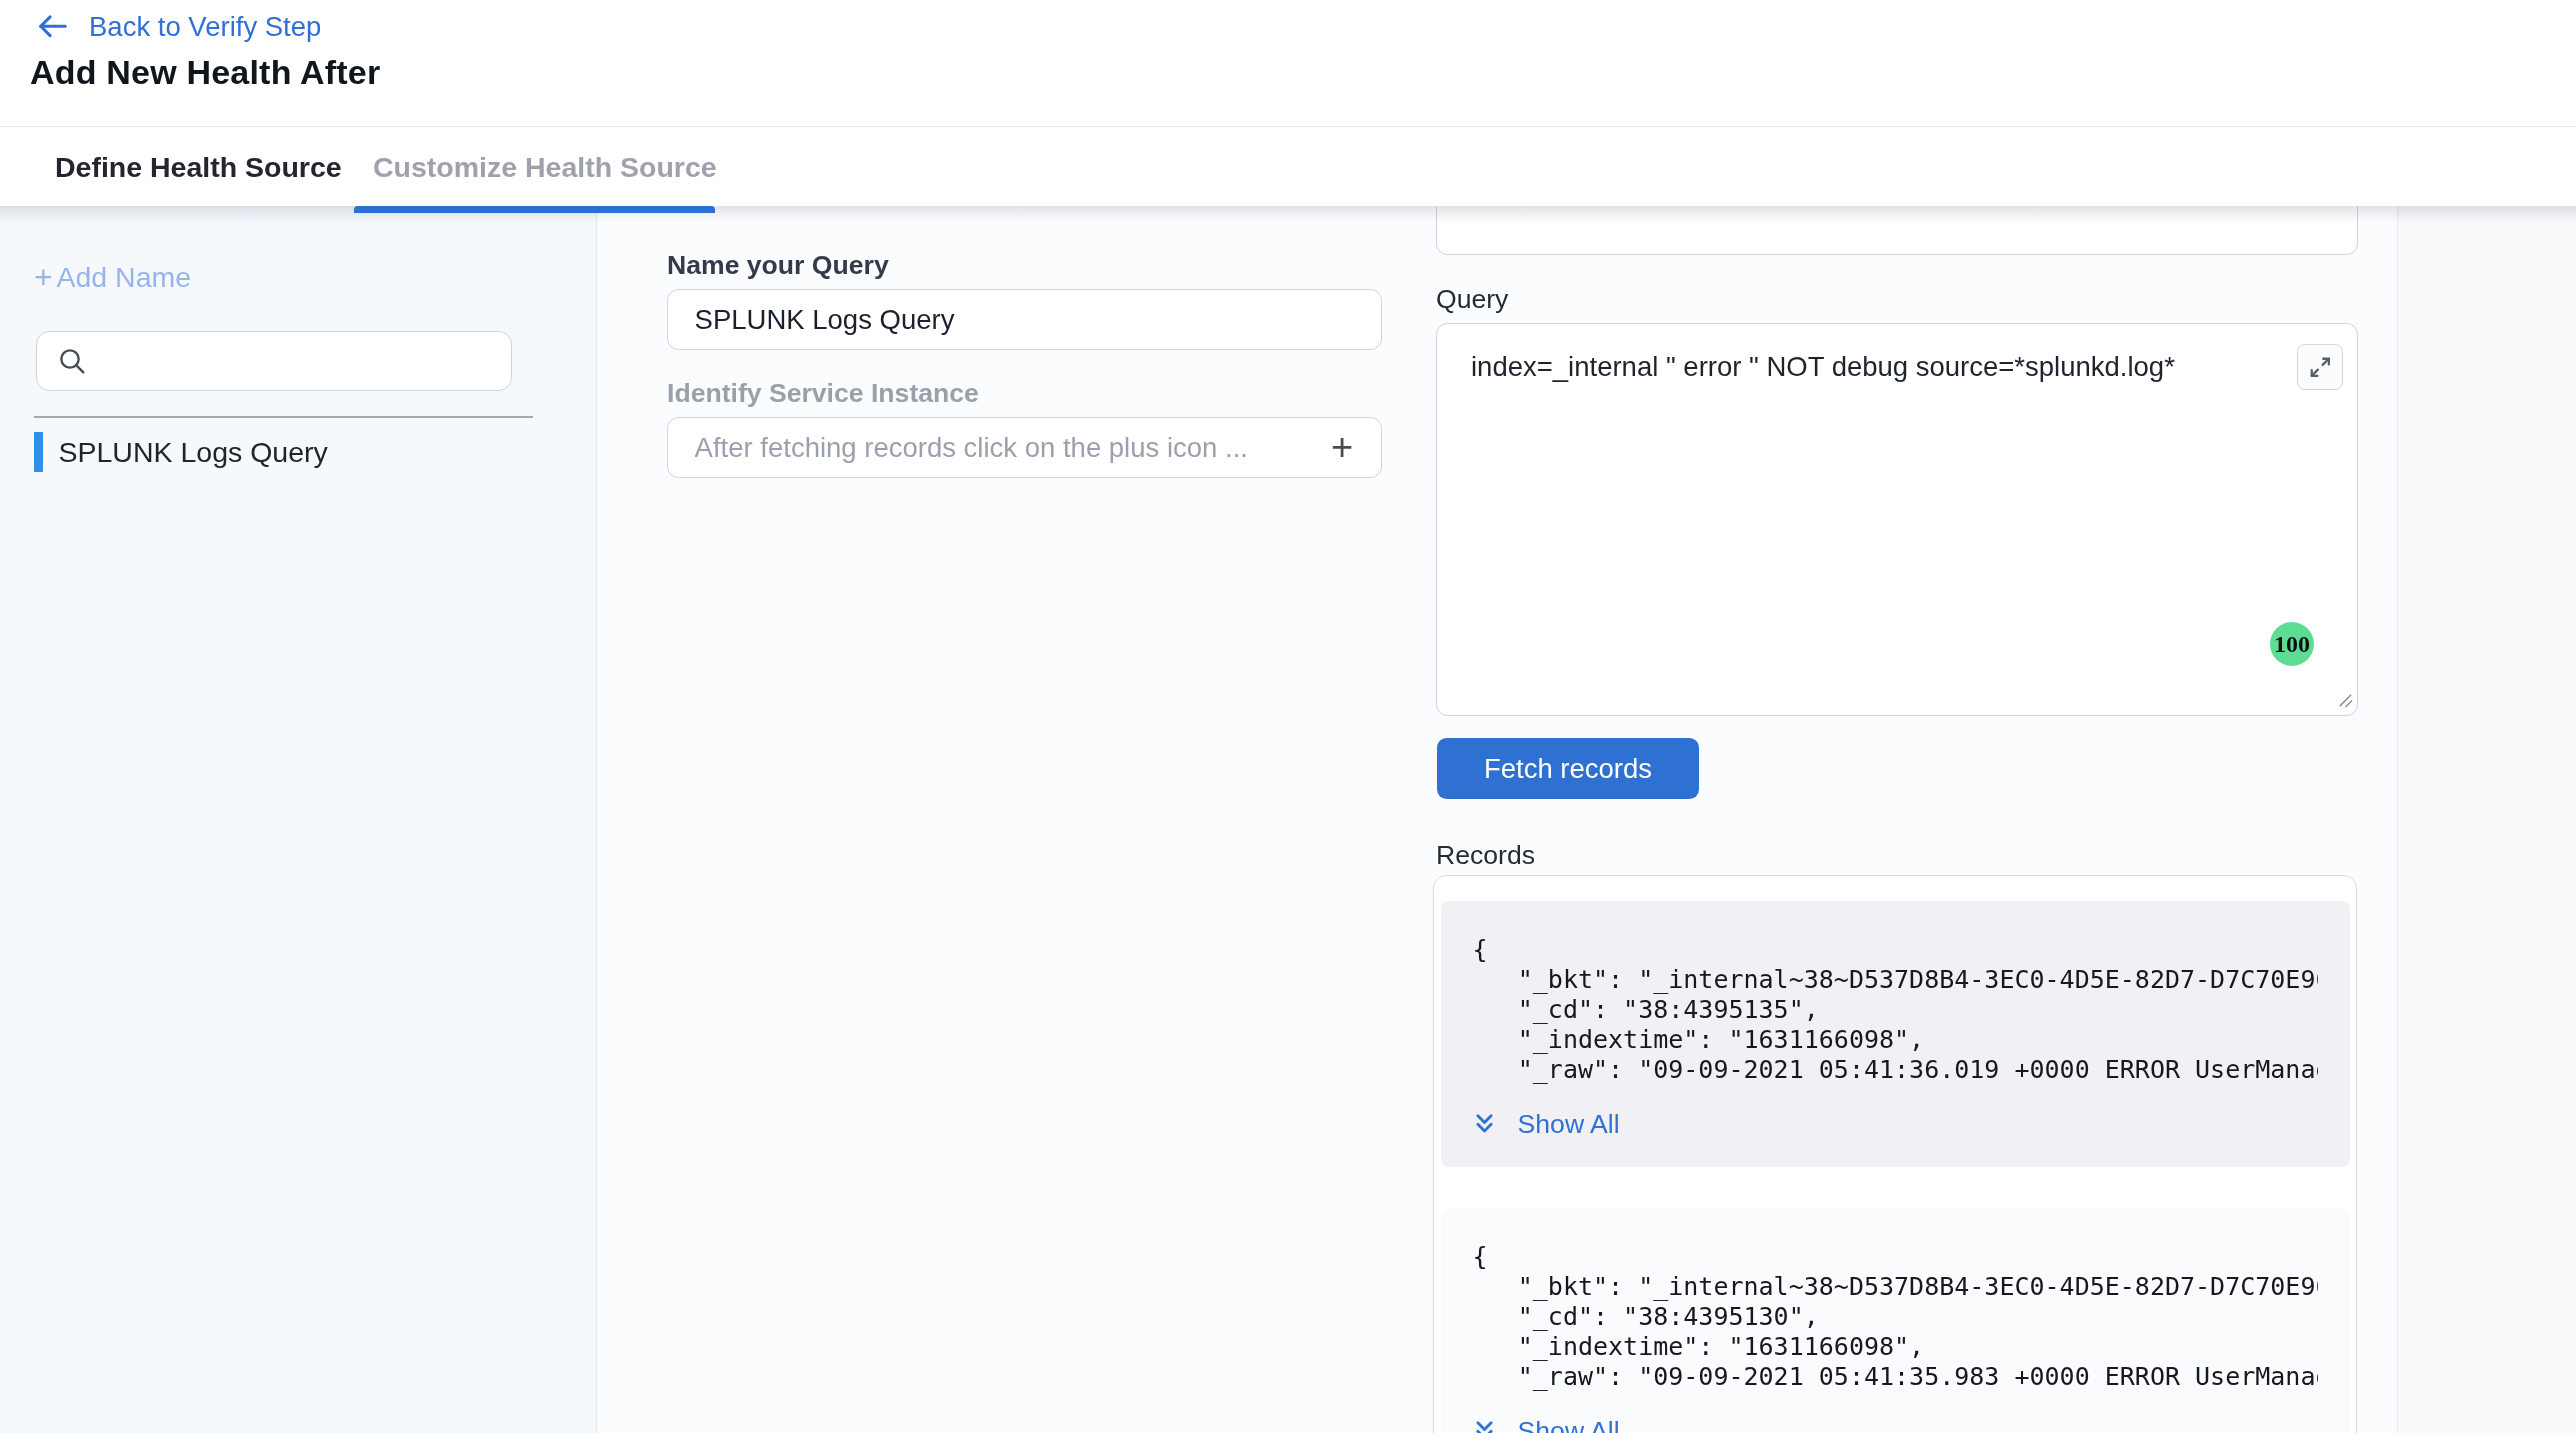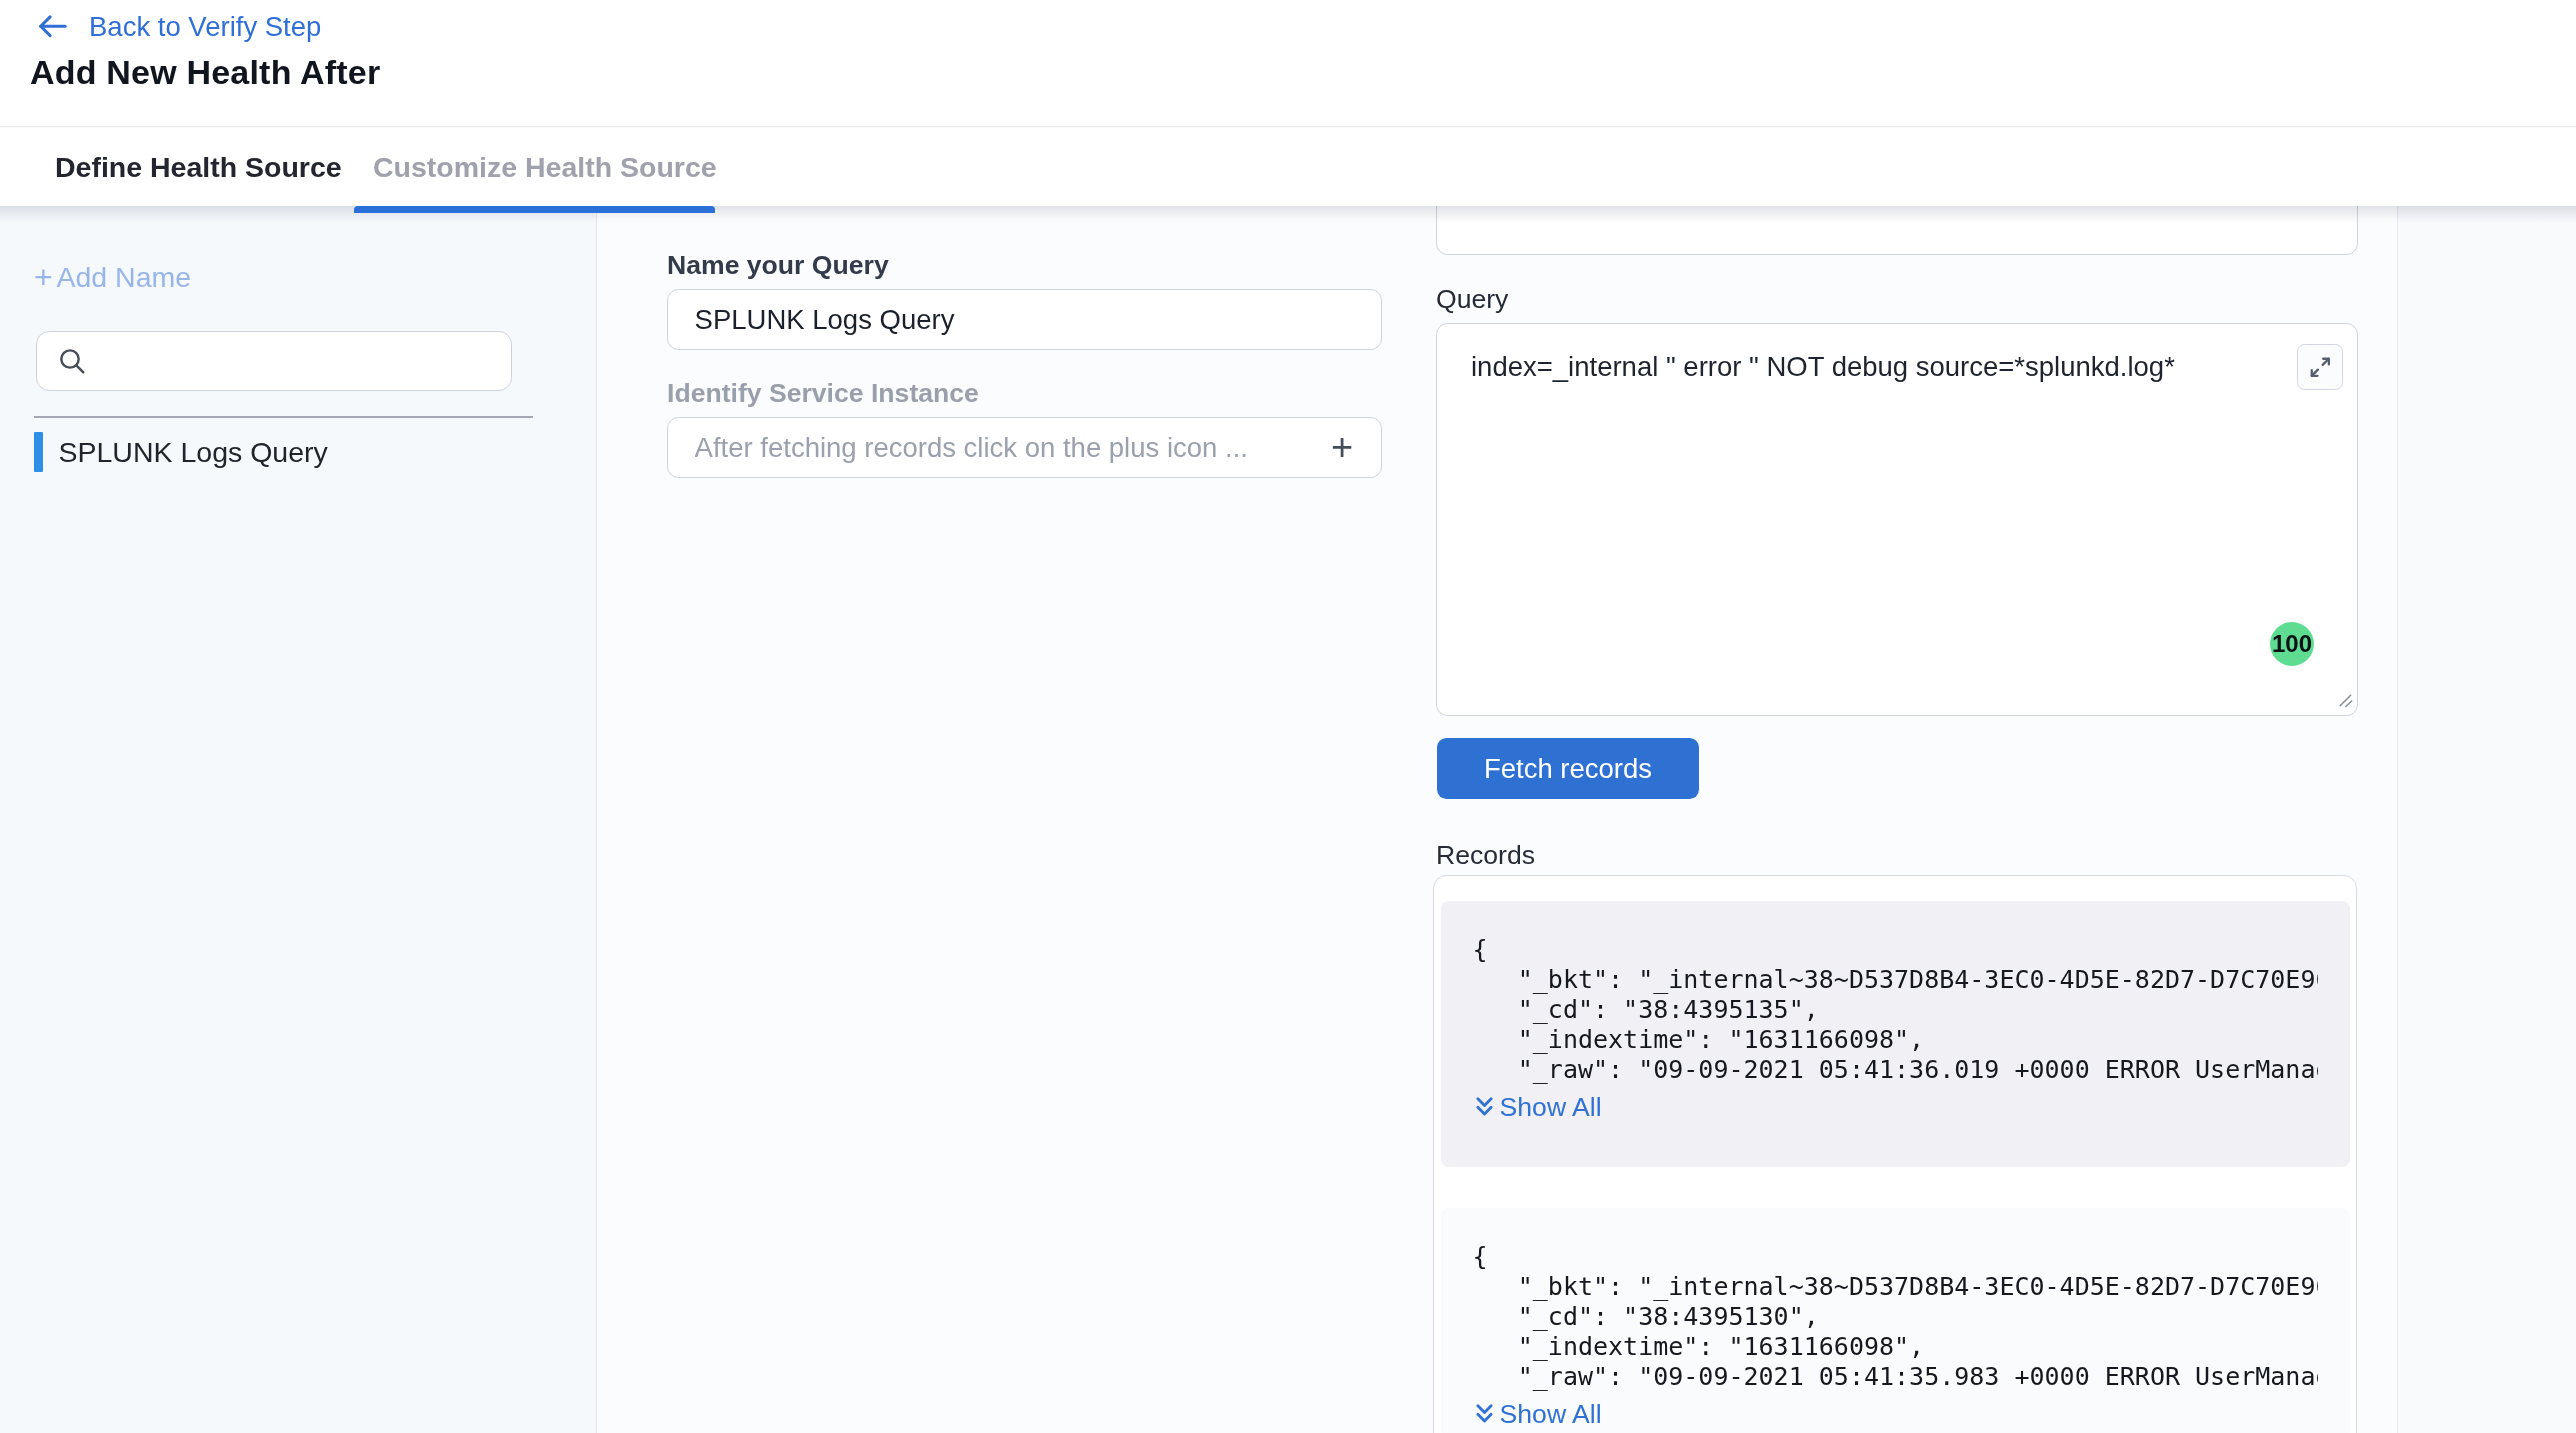--- a/index.html
+++ b/index.html
@@ -112,21 +112,21 @@
   }
   .expand-btn {
     position:absolute; right:14.2px; top:20px; width:46px; height:46px;
     background:#fbfcfe; border:1.9px solid #d3d6e0; border-radius:7.6px;
     display:flex; align-items:center; justify-content:center; cursor:pointer;
   }
   .count-badge {
     position:absolute; right:43px; bottom:49px; width:44px; height:44px;
     background:#5edd92; border-radius:50%;
     display:flex; align-items:center; justify-content:center;
-    font-size:24px; font-weight:700; color:#0c1116;
+    font-size:24px; font-weight:700; color:#0c1116;font-family:Liberation Serif, serif;
   }
   .resize-grip { position:absolute; right:3.8px; bottom:3.8px; }
   .fetch-btn {
     position:absolute; left:840px; top:517px; width:262px; height:61px;
     background:#2e71d3; border:none; border-radius:9.5px; color:#ffffff;
     font-size:27.5px; font-family:"Liberation Sans", sans-serif; cursor:pointer;
   }
   .records-container {
     position:absolute; left:836px; top:654px; width:924px; height:759px;
     background:#ffffff; border:1.9px solid #d8dae3; border-radius:13.3px;
@@ -135,21 +135,21 @@
   .record-card.shade-a { background:#f1f0f4; }
   .record-card.shade-b { background:#f9fbfd; }
   .record-1 { top:25px; height:266px; }
   .record-2 { top:332px; height:230px; }
   .record-3 { top:567px; height:114px; }
   .json-line {
     font-family:"DejaVu Sans Mono", monospace; font-size:25px; line-height:30px;
     color:#15181e; white-space:pre; overflow:hidden; width:845px;
   }
   .show-all {
-    display:flex; align-items:center; gap:4px; margin-top:7px;
+    display:flex; align-items:center; gap:22px; margin-top:24px;
     color:#2f72d4; font-size:26.6px; cursor:pointer; width:max-content;
   }
   .panel-label { position:absolute; font-size:26.6px; }
 </style>
 </head>
 <body>
 
 <div class="content">
 
   <div class="sidebar">

